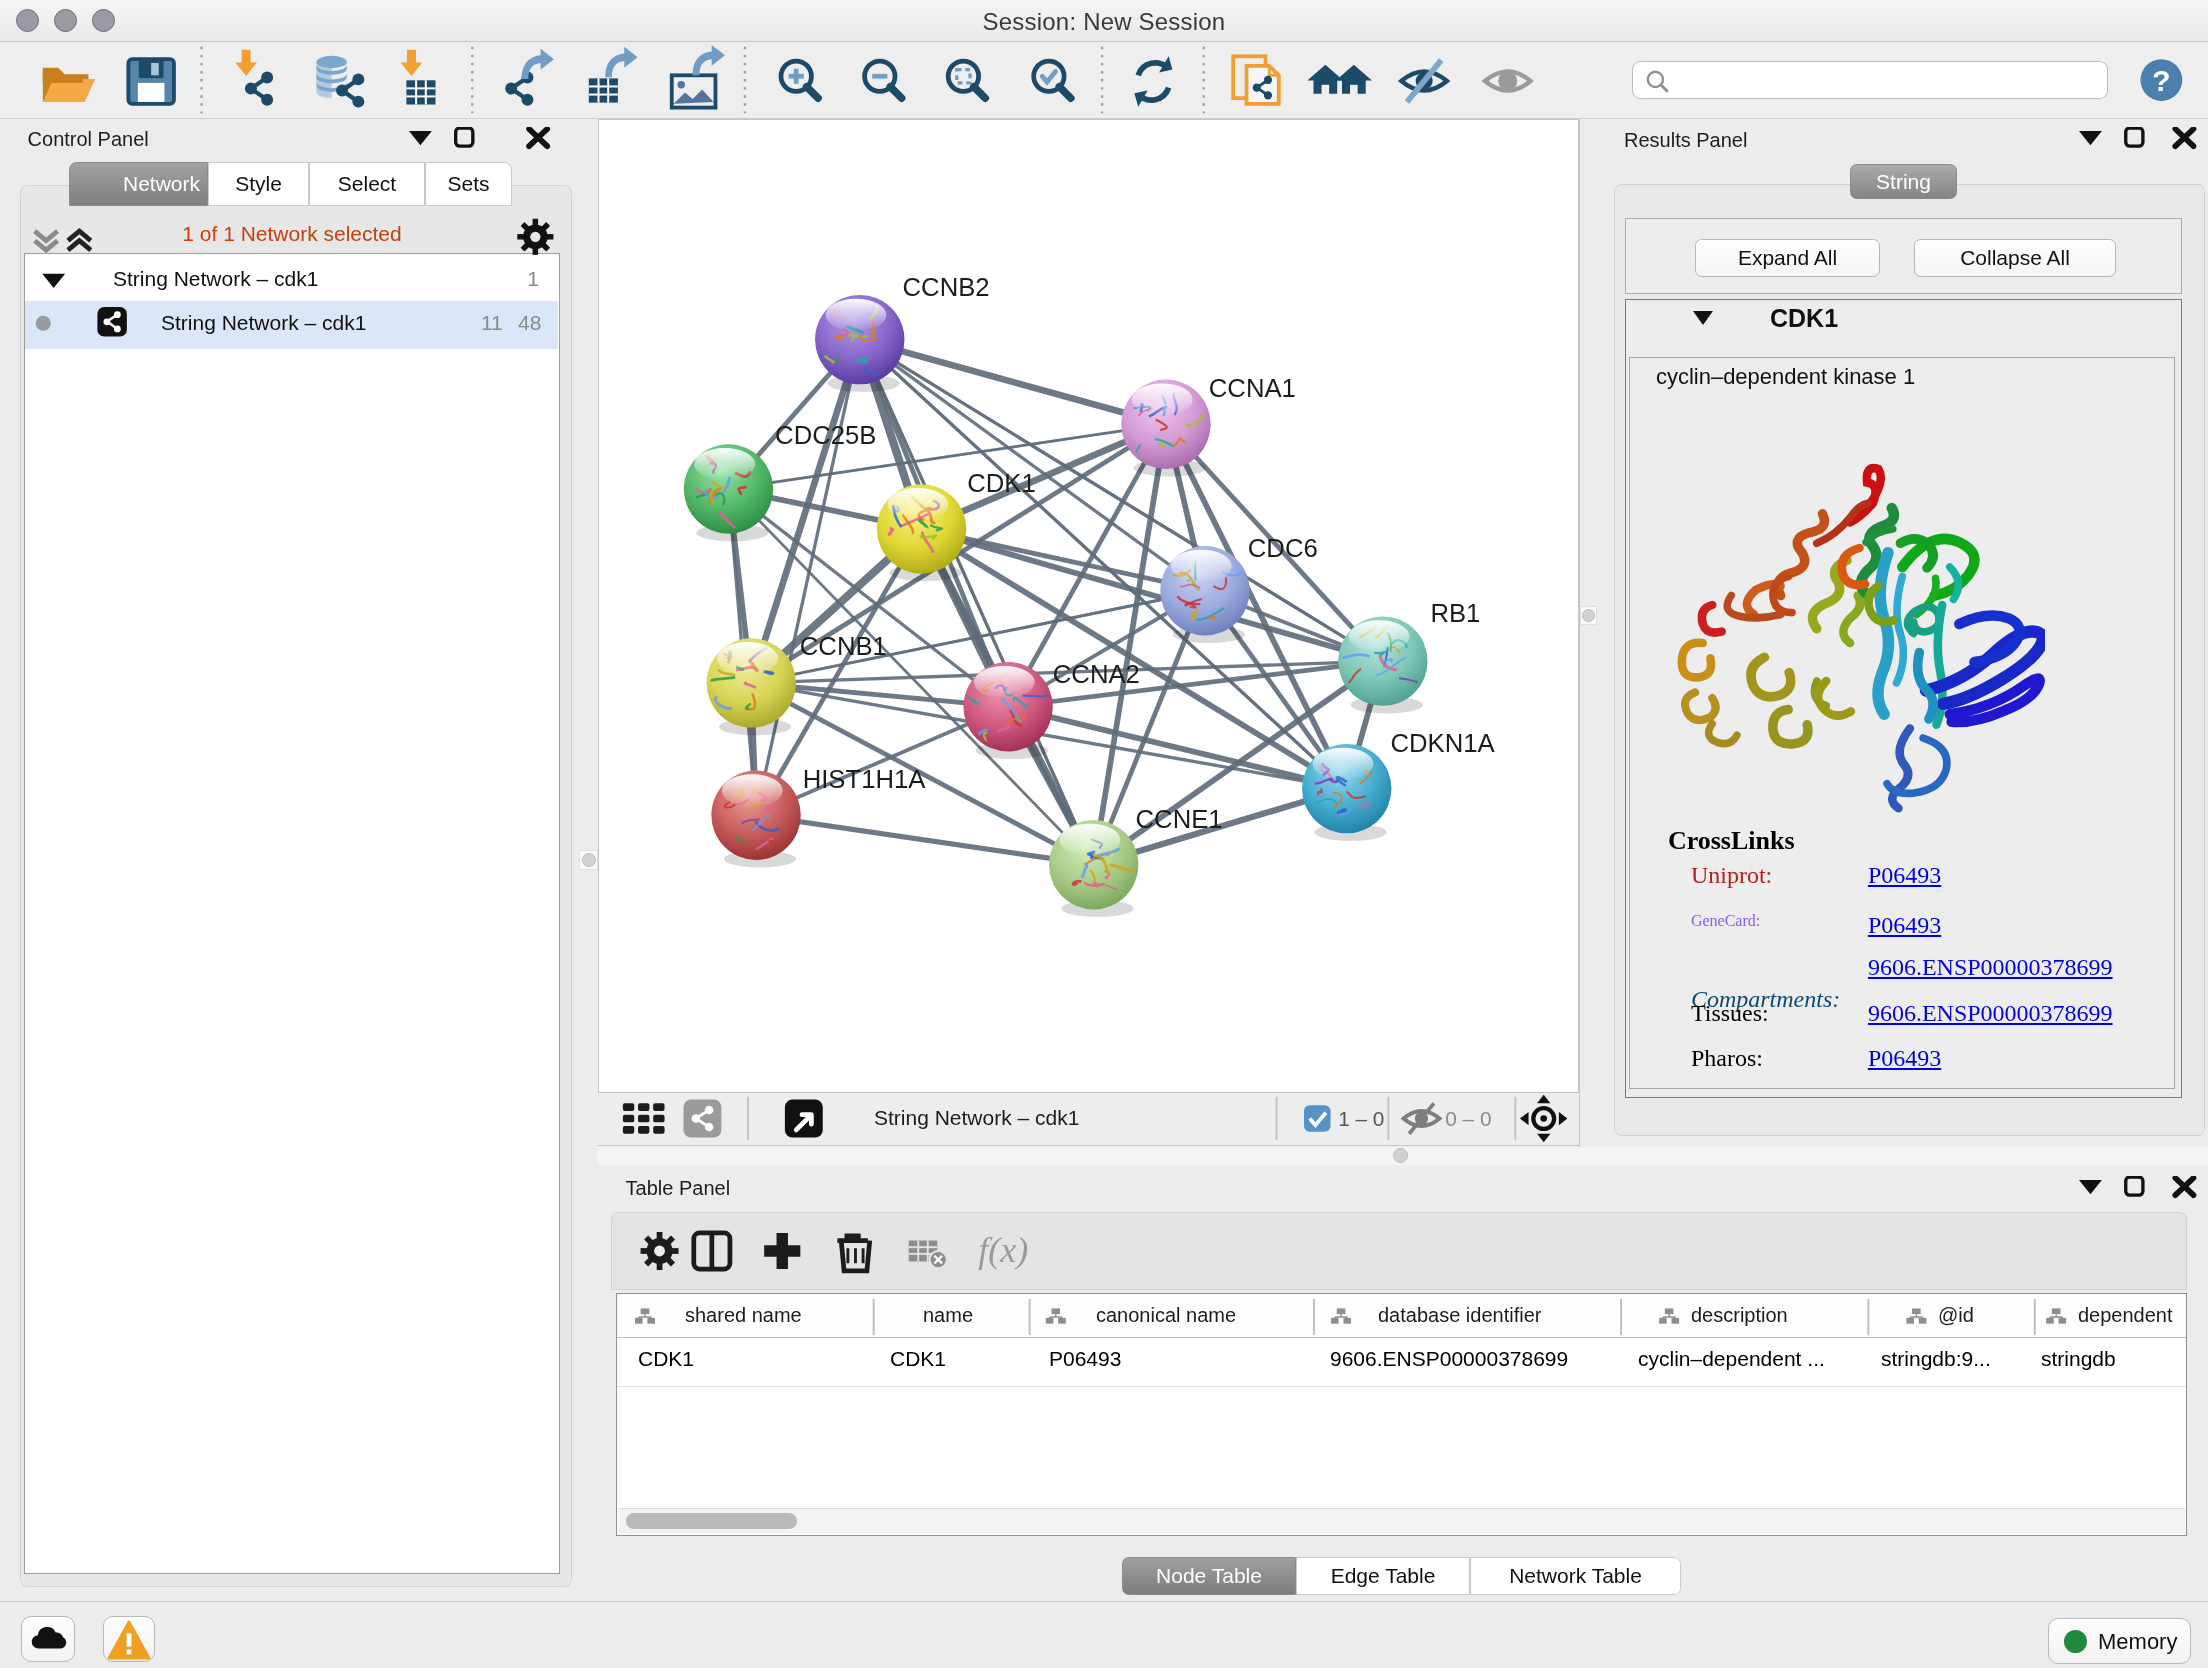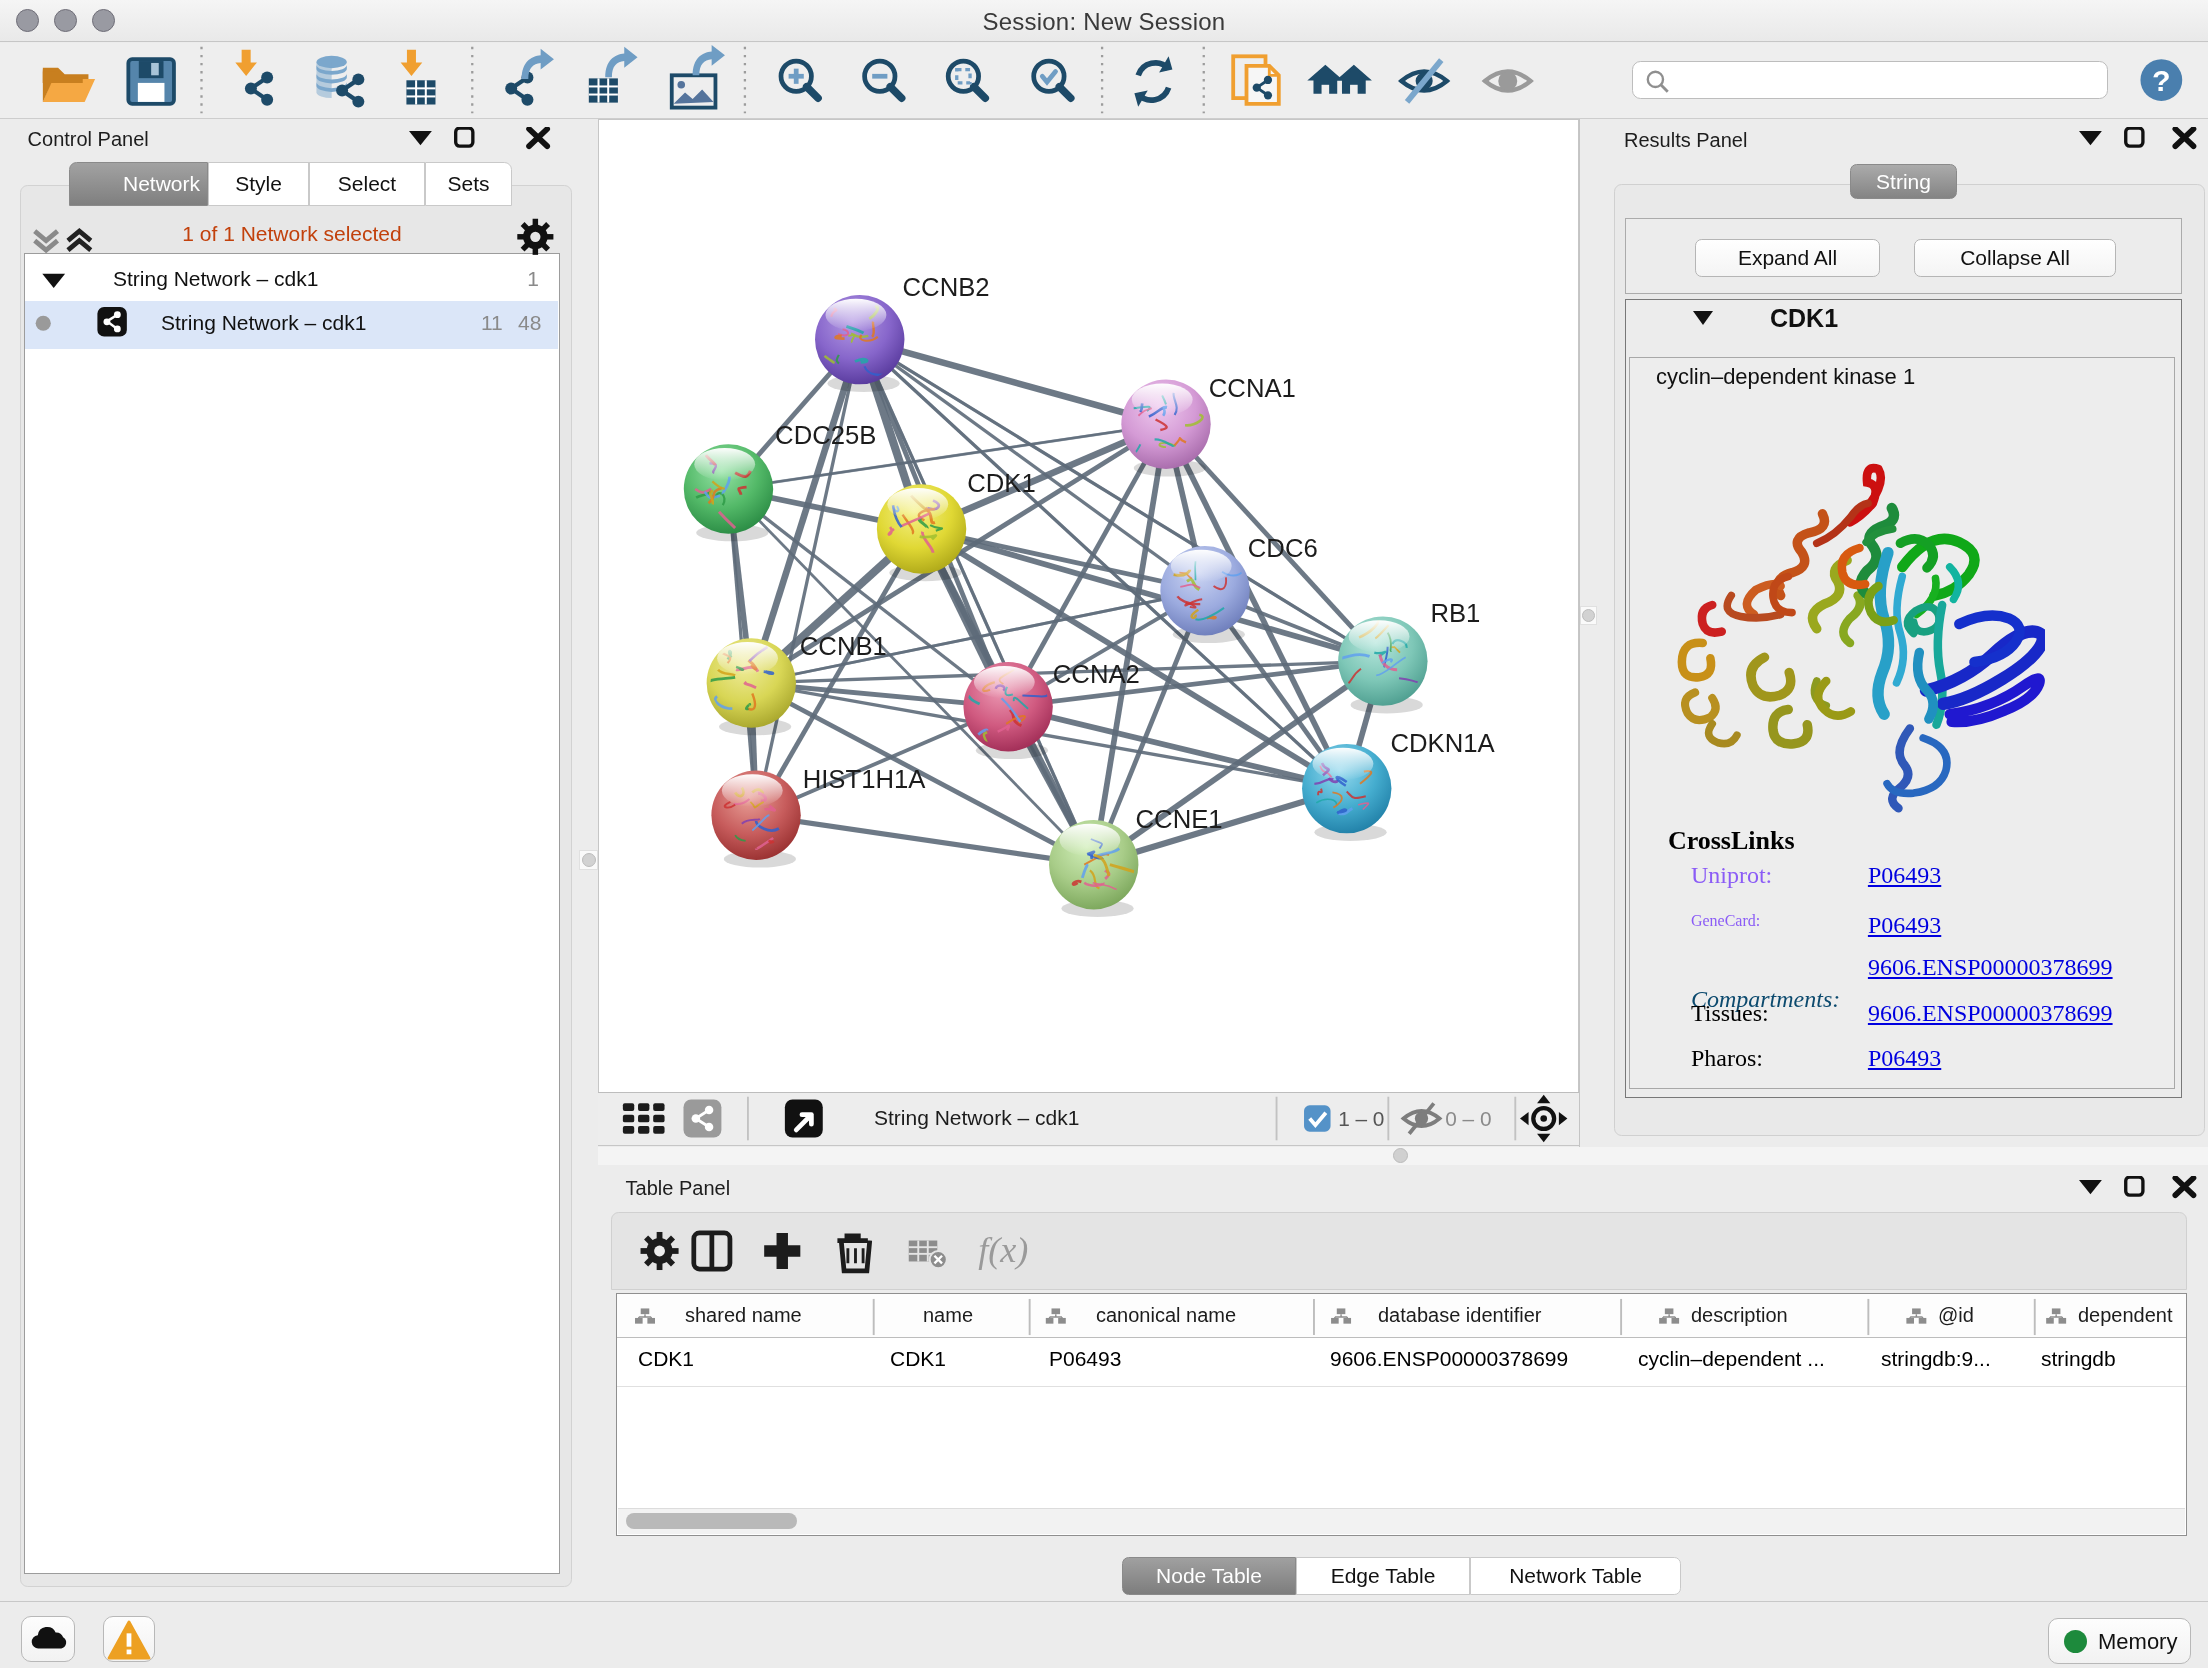--- a/index.html
+++ b/index.html
@@ -217,21 +217,21 @@
           <path d="M195 100 q-22 6 -18 26 q4 16 24 12" fill="none" stroke="#d85a10" stroke-width="9" stroke-linecap="round"></path>
           <path d="M215 140 q-16 10 -8 28 q8 14 24 8" fill="none" stroke="#7aa018" stroke-width="9" stroke-linecap="round"></path>
           <path d="M238 95 q18 -10 30 2 q10 12 -2 24" fill="none" stroke="#14a024" stroke-width="10" stroke-linecap="round"></path>
           <path d="M258 210 q-6 26 8 40 q12 12 2 30" fill="none" stroke="#2090c0" stroke-width="10" stroke-linecap="round"></path>
           <path d="M300 180 q30 -14 52 -6 q18 8 8 24 q-12 18 -44 22" fill="none" stroke="#1530cc" stroke-width="11" stroke-linecap="round"></path>
           <path d="M160 240 q-16 16 -2 30 q12 12 28 2" fill="none" stroke="#9a9a16" stroke-width="9" stroke-linecap="round"></path>
           <path d="M120 130 q-18 4 -16 22 q2 16 20 16" fill="none" stroke="#c04818" stroke-width="8" stroke-linecap="round"></path>
           <path d="M290 120 q16 16 4 34" fill="none" stroke="#12b4a0" stroke-width="8" stroke-linecap="round"></path>
         </svg>
       <div class="serif abs" style="left:38px;top:468px;font-size:26px;font-weight:bold;color:#000;">CrossLinks</div>
-      <div class="serif abs" style="left:61px;top:504px;font-size:24px;color:#8b5cf6;">Uniprot:</div>
+      <div class="serif abs" style="left:61px;top:504px;font-size:24px;color:#b91c1c;">Uniprot:</div>
       <div class="serif abs link" style="left:238px;top:504px;font-size:24px;">P06493</div>
       <div class="serif abs" style="left:61px;top:554px;font-size:16px;color:#8b5cf6;">GeneCard:</div>
       <div class="serif abs link" style="left:238px;top:554px;font-size:24px;">P06493</div>
       <div class="serif abs" style="left:61px;top:628px;font-size:24px;color:#0c4a6e;font-style:italic;">Compartments:</div>
       <div class="serif abs link" style="left:238px;top:596px;font-size:24px;">9606.ENSP00000378699</div>
       <div class="serif abs" style="left:61px;top:642px;font-size:24px;color:#000;">Tissues:</div>
       <div class="serif abs link" style="left:238px;top:642px;font-size:24px;">9606.ENSP00000378699</div>
       <div class="serif abs" style="left:61px;top:687px;font-size:24px;color:#000;">Pharos:</div>
       <div class="serif abs link" style="left:238px;top:687px;font-size:24px;">P06493</div>
     </div>

